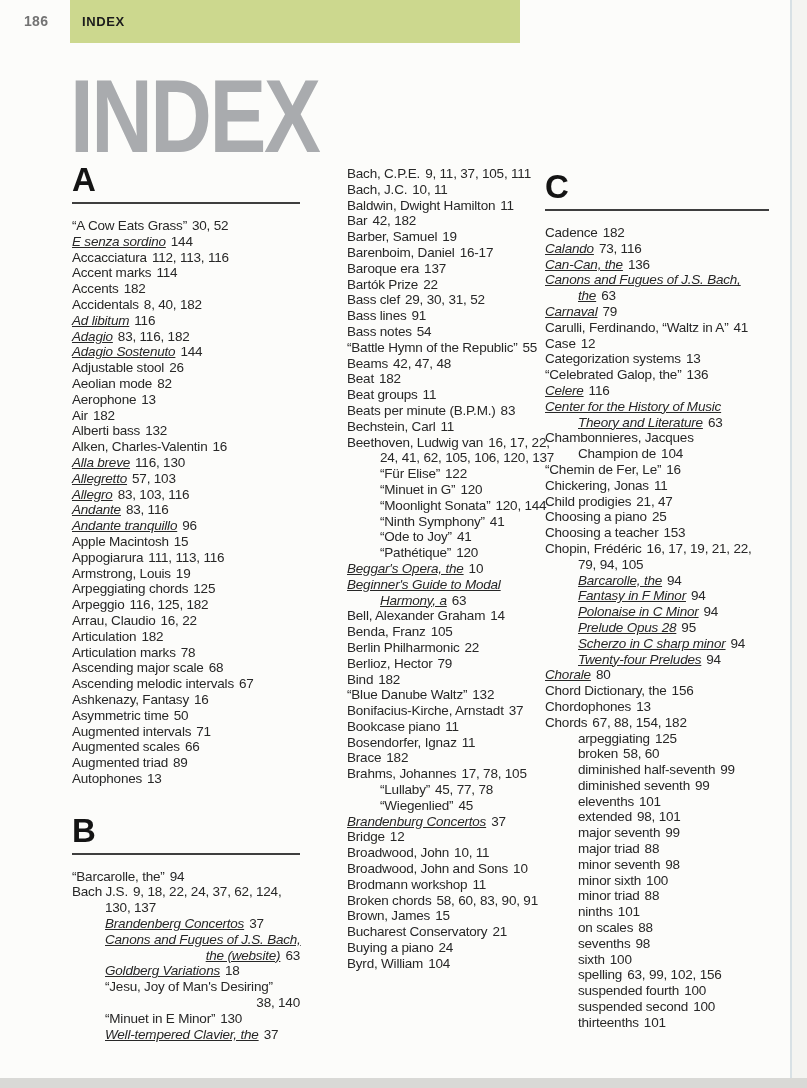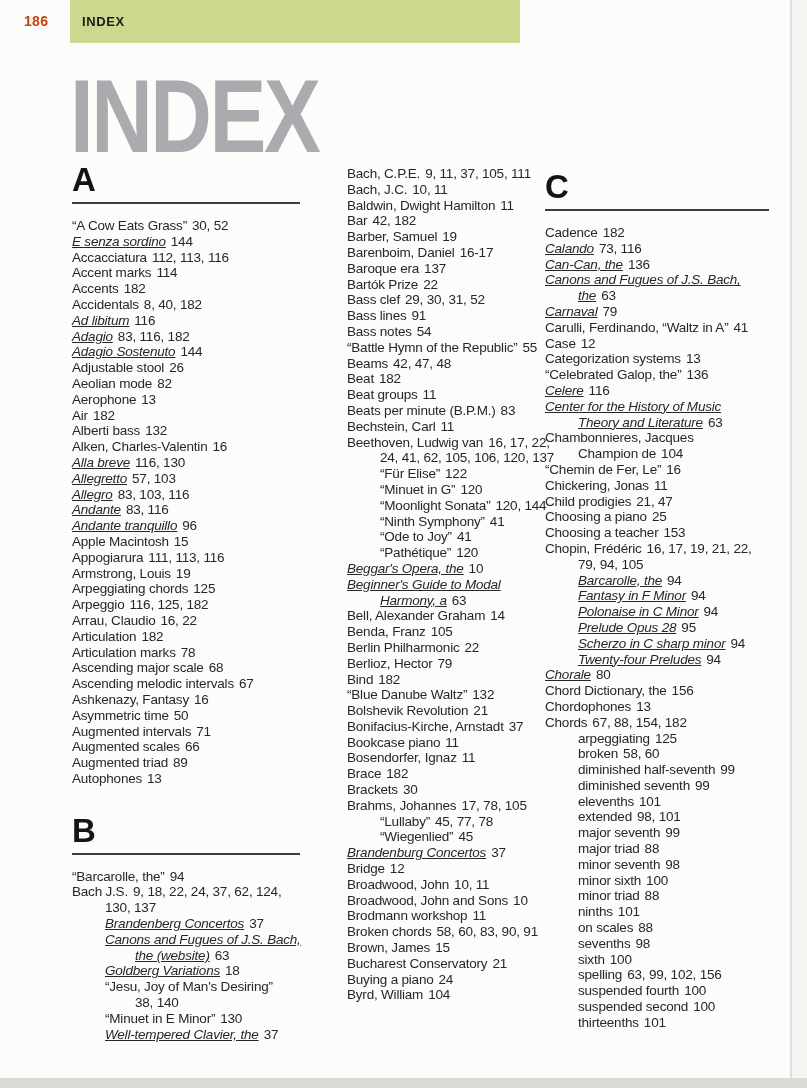--- a/index.html
+++ b/index.html
@@ -5,21 +5,21 @@
   html,body{margin:0;padding:0;}
   body{
     width:807px;height:1088px;position:relative;overflow:hidden;
     background:#fcfcfa;
     font-family:"Liberation Sans","DejaVu Sans",sans-serif;
     color:#272727;
   }
   
   .folio{
     position:absolute;left:24px;top:13px;
-    font-size:14px;font-weight:bold;color:#c2410c;letter-spacing:.3px;
+    font-size:14px;font-weight:bold;color:#737373;letter-spacing:.3px;
   }
   .header-bar{
     position:absolute;left:70px;top:0;width:450px;height:43px;
     background:#ccd88e;
   }
   .running-head{
     position:absolute;left:12px;top:14px;
     font-size:13px;font-weight:bold;color:#1c1c1c;letter-spacing:.6px;
   }
   .page-title{
@@ -41,21 +41,21 @@
   .entries + .letter-block{margin-top:27px;}
   .letter{
     font-size:33px;line-height:33px;font-weight:bold;color:#141414;
     margin-bottom:6px;
   }
   .rule{border-bottom:2px solid #3e3e3e;width:100%;}
   .entry{white-space:nowrap;}
   .entry .it{font-style:italic;text-decoration:underline;}
   .entry .n{margin-left:5px;}
   .ind1{padding-left:33px;}
-  .ind2{padding-left:63px;}
+  .ind2{padding-left:63px;text-align:right;}
   
   .scan-edge-right{
     position:absolute;left:790px;top:0;width:2px;height:1088px;
     background:#ccd8de;opacity:.75;
   }
   .scan-margin-right{
     position:absolute;left:792px;top:0;width:15px;height:1088px;
     background:#f4f4f1;
   }
   .scan-edge-bottom{
@@ -164,26 +164,24 @@
       <div class="entry ind1"><span class="t">“Pathétique”</span><span class="n">120</span></div>
       <div class="entry"><span class="t it">Beggar's Opera, the</span><span class="n">10</span></div>
       <div class="entry"><span class="t it">Beginner's Guide to Modal</span></div>
       <div class="entry ind1"><span class="t it">Harmony, a</span><span class="n">63</span></div>
       <div class="entry"><span class="t">Bell, Alexander Graham</span><span class="n">14</span></div>
       <div class="entry"><span class="t">Benda, Franz</span><span class="n">105</span></div>
       <div class="entry"><span class="t">Berlin Philharmonic</span><span class="n">22</span></div>
       <div class="entry"><span class="t">Berlioz, Hector</span><span class="n">79</span></div>
       <div class="entry"><span class="t">Bind</span><span class="n">182</span></div>
       <div class="entry"><span class="t">“Blue Danube Waltz”</span><span class="n">132</span></div>
-      <div class="entry"><span class="t">Bolshevik Revolution</span><span class="n">21</span></div>
       <div class="entry"><span class="t">Bonifacius-Kirche, Arnstadt</span><span class="n">37</span></div>
       <div class="entry"><span class="t">Bookcase piano</span><span class="n">11</span></div>
       <div class="entry"><span class="t">Bosendorfer, Ignaz</span><span class="n">11</span></div>
       <div class="entry"><span class="t">Brace</span><span class="n">182</span></div>
-      <div class="entry"><span class="t">Brackets</span><span class="n">30</span></div>
       <div class="entry"><span class="t">Brahms, Johannes</span><span class="n">17, 78, 105</span></div>
       <div class="entry ind1"><span class="t">“Lullaby”</span><span class="n">45, 77, 78</span></div>
       <div class="entry ind1"><span class="t">“Wiegenlied”</span><span class="n">45</span></div>
       <div class="entry"><span class="t it">Brandenburg Concertos</span><span class="n">37</span></div>
       <div class="entry"><span class="t">Bridge</span><span class="n">12</span></div>
       <div class="entry"><span class="t">Broadwood, John</span><span class="n">10, 11</span></div>
       <div class="entry"><span class="t">Broadwood, John and Sons</span><span class="n">10</span></div>
       <div class="entry"><span class="t">Brodmann workshop</span><span class="n">11</span></div>
       <div class="entry"><span class="t">Broken chords</span><span class="n">58, 60, 83, 90, 91</span></div>
       <div class="entry"><span class="t">Brown, James</span><span class="n">15</span></div>

